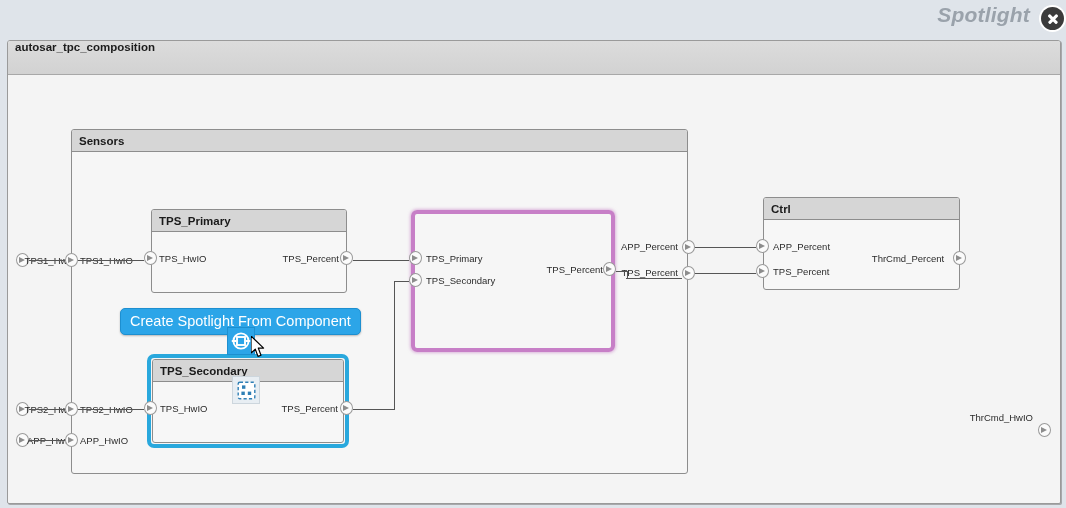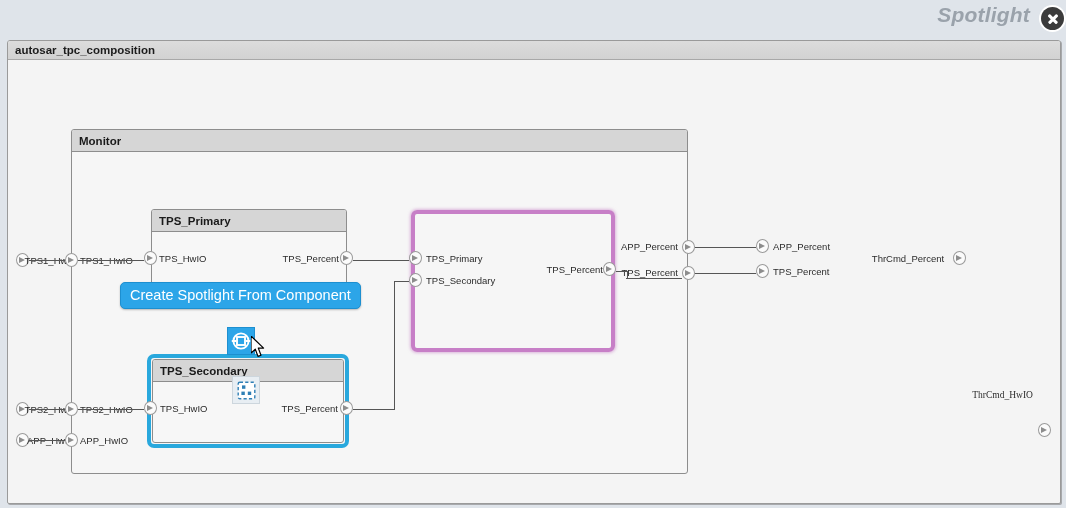--- a/index.html
+++ b/index.html
@@ -42,24 +42,24 @@
   
   #model-window{
     position:absolute;left:7px;top:40px;width:1052px;height:462px;
     background:#f4f4f4;
     border:1px solid #9a9a9a;
     border-radius:3px 3px 2px 2px;
     box-shadow:1px 1px 0 rgba(120,120,120,.55);
     overflow:hidden;
   }
   #model-header{
-    height:19px;width:100%;
+    height:34px;width:100%;
     background:linear-gradient(#dcdcdc,#d2d2d2);
     border-bottom:1px solid #a8a8a8;
-    display:flex;align-items:center;
+    display:flex;align-items:flex-start;
     box-sizing:border-box;
   }
   #model-header-title{
     font-size:11.5px;font-weight:bold;color:#1c1c1c;
     padding-left:7px;white-space:nowrap;
   }
   #canvas{position:absolute;left:0;top:20px;width:1052px;height:442px;}
 
   
   .blk{position:absolute;box-sizing:border-box;}
@@ -165,26 +165,26 @@
       <div class="arc"></div>
         <div class="tri"></div>
     </div>
     <div class="plabel" style="left:8px;top:374px;width:70px;text-align:center;">APP_HwIO</div>
     <div class="wire h" style="left:21px;top:378.5px;width:44px;"></div>
 
     <div class="port" style="left:1030px;top:362px;">
       <div class="arc"></div>
         <div class="tri"></div>
     </div>
-    <div class="plabel r" style="left:950px;top:329px;width:75px;font-family:Liberation Serif, serif;">ThrCmd_HwIO</div>
+    <div class="plabel r" style="left:950px;top:351px;width:75px;">ThrCmd_HwIO</div>
 
     <div class="blk subsys" style="left:63px;top:68px;width:617px;height:345px;">
       <div class="body">
         <div class="hdr">
-            <span>Monitor</span>
+            <span>Sensors</span>
           </div>
       </div>
     </div>
 
     <div class="port" style="left:57px;top:192px;">
       <div class="arc"></div>
         <div class="tri"></div>
     </div>
     <div class="plabel" style="left:72px;top:194px;">TPS1_HwIO</div>
 
@@ -259,20 +259,27 @@
     <div class="plabel r" style="left:248px;top:342px;width:82px;">TPS_Percent</div>
     <div class="port" style="left:136px;top:340px;">
       <div class="arc"></div>
         <div class="tri"></div>
     </div>
     <div class="port" style="left:332px;top:340px;">
       <div class="arc"></div>
         <div class="tri"></div>
     </div>
 
+    <div class="blk" style="left:755px;top:136px;width:197px;height:93px;">
+      <div class="body">
+        <div class="hdr">
+            <span>Ctrl</span>
+          </div>
+      </div>
+    </div>
     <div class="plabel" style="left:765px;top:180px;">APP_Percent</div>
     <div class="plabel" style="left:765px;top:205px;">TPS_Percent</div>
     <div class="plabel r" style="left:855px;top:192px;width:90px;text-align:center;">ThrCmd_Percent</div>
     <div class="port" style="left:748px;top:178px;">
       <div class="arc"></div>
         <div class="tri"></div>
     </div>
     <div class="port" style="left:748px;top:203px;">
       <div class="arc"></div>
         <div class="tri"></div>
@@ -293,21 +300,21 @@
     <div class="wire h" style="left:386px;top:219.5px;width:15px;"></div>
 
     <div class="wire h" style="left:608px;top:209.5px;width:12px;"></div>
     <div class="wire v" style="left:618.6px;top:209.5px;height:8px;"></div>
     <div class="wire h" style="left:618px;top:216.5px;width:56px;"></div>
 
     <div class="wire h" style="left:687px;top:185.5px;width:61px;"></div>
 
     <div class="wire h" style="left:687px;top:211.5px;width:61px;"></div>
 
-    <div id="tooltip" style="left:112px;top:221px;">Create Spotlight From Component</div>
+    <div id="tooltip" style="left:112px;top:247px;">Create Spotlight From Component</div>
 
     <div class="badge sel" style="left:219px;top:266px;">
       <svg width="20" height="20" viewBox="0 0 20 20">
         <circle cx="10" cy="10" r="7.6" fill="none" stroke="#ffffff" stroke-width="1.9"></circle>
         <rect x="6" y="6" width="8" height="8" fill="#2ca5e8" stroke="#ffffff" stroke-width="1.9"></rect>
         <line x1="0.8" y1="10" x2="5" y2="10" stroke="#ffffff" stroke-width="1.9"></line>
         <line x1="15" y1="10" x2="19.2" y2="10" stroke="#ffffff" stroke-width="1.9"></line>
       </svg>
     </div>
     <div class="badge plain" style="left:224px;top:315px;">

